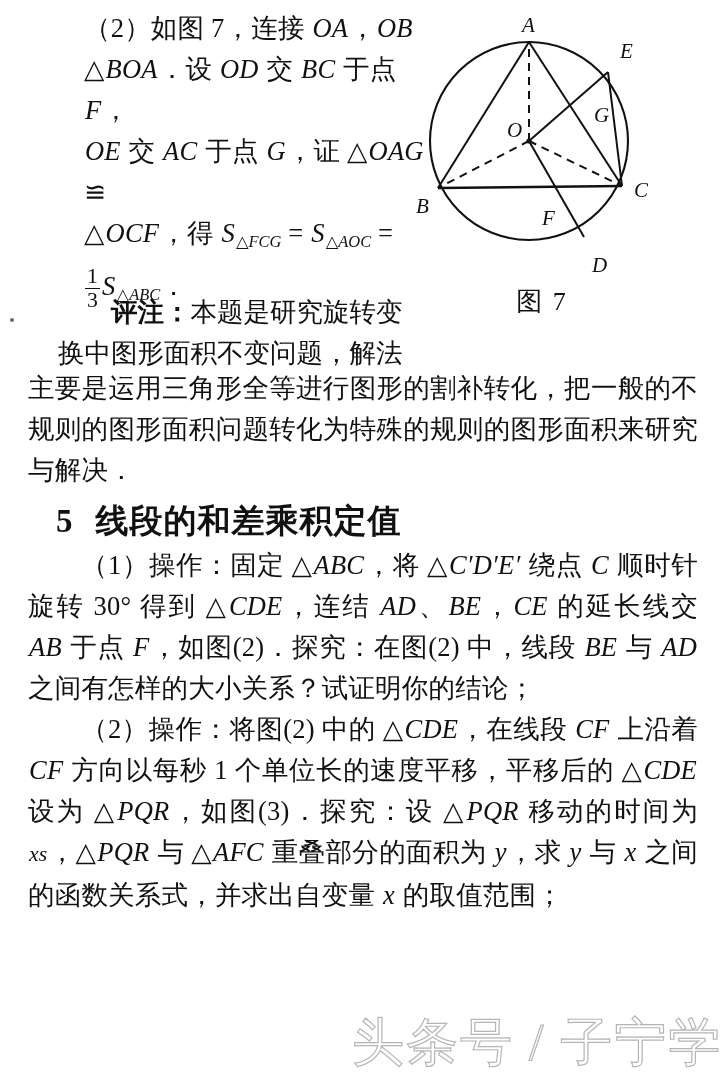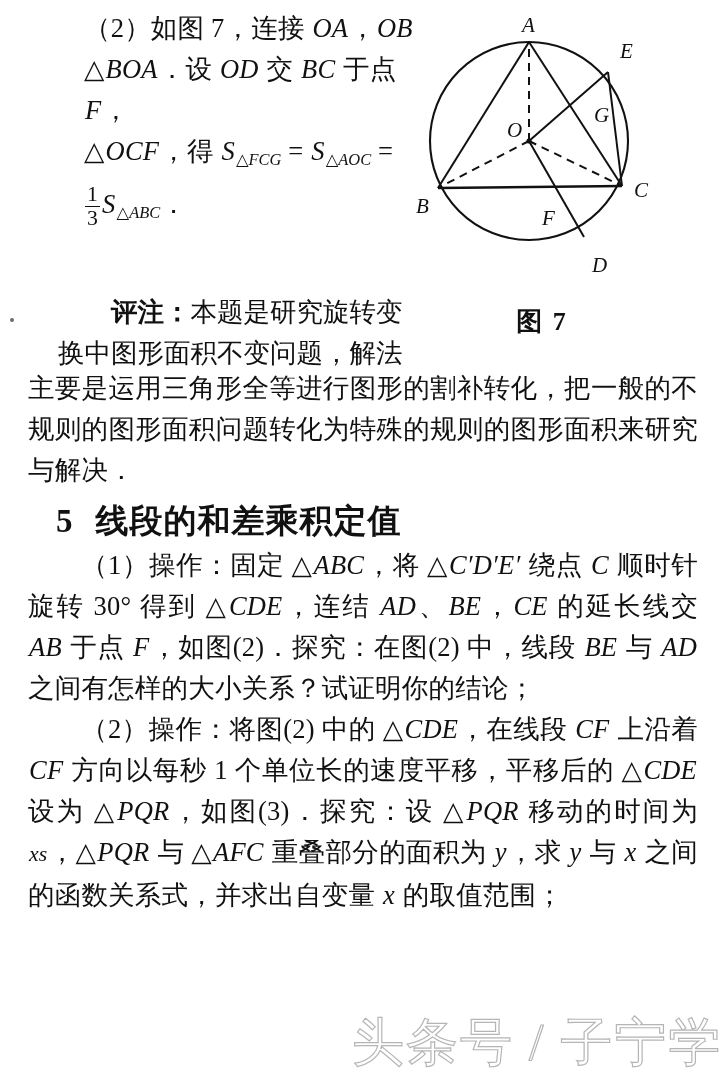--- a/index.html
+++ b/index.html
@@ -81,26 +81,25 @@
   .col-right {
     position: absolute;
     left: 412px;
     top: 10px;
     width: 300px;
   }
 
   .fig-caption {
     position: absolute;
     left: 412px;
-    top: 304px;
+    top: 284px;
     width: 260px;
     text-align: center;
     font-size: 26px;
     letter-spacing: 2px;
-    font-weight: bold;
   }
 
   
   .pingzhu-left {
     position: absolute;
     left: 58px;
     top: 292px;
     width: 352px;
     font-size: 26.5px;
     line-height: 41px;
@@ -176,20 +175,23 @@
 
       <div class="para">
         <span>（2）如图 7，连接 </span><span class="it">OA</span><span>，</span><span class="it">OB</span>
       </div>
 
 
       <div class="para">
         <span>△</span><span class="it">BOA</span><span>．设 </span><span class="it">OD</span><span> 交 </span><span class="it">BC</span><span> 于点 </span><span class="it">F</span><span>，</span>
       </div>
 
+      <div class="para">
+        <span class="it">OE</span><span> 交 </span><span class="it">AC</span><span> 于点 </span><span class="it">G</span><span>，证 △</span><span class="it">OAG</span><span> ≌</span>
+      </div>
 
       <div class="para">
         <span>△</span><span class="it">OCF</span><span>，得 </span><span class="it">S</span><sub class="lbl">△FCG</sub><span> = </span><span class="it">S</span><sub class="lbl">△AOC</sub><span> =</span>
       </div>
 
       <div class="para" style="line-height:48px;">
         <span class="frac"><span class="num">1</span><span class="den">3</span></span><span class="it">S</span><sub class="lbl">△ABC</sub><span>．</span>
       </div>
     </div>
 

